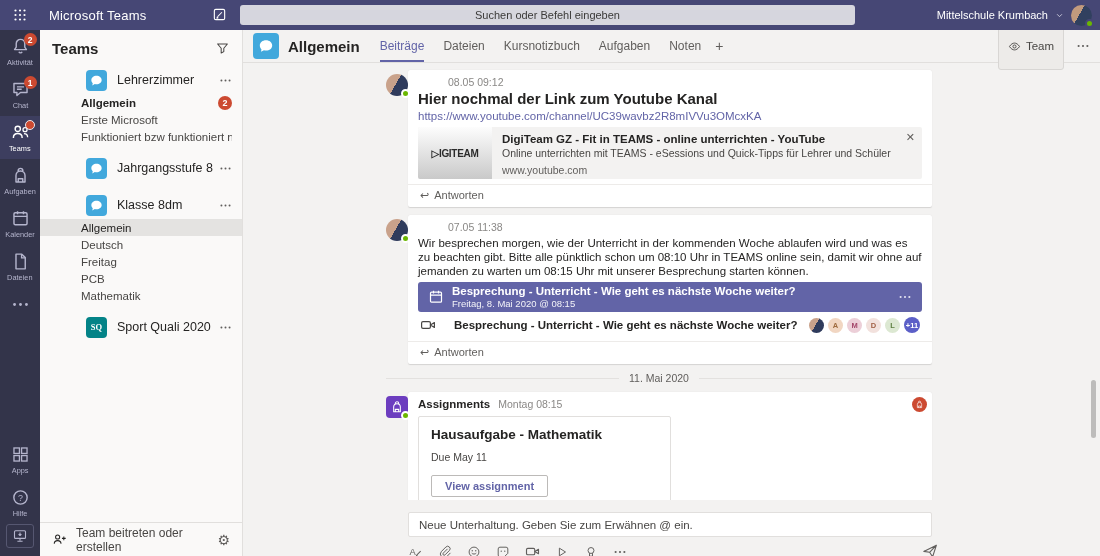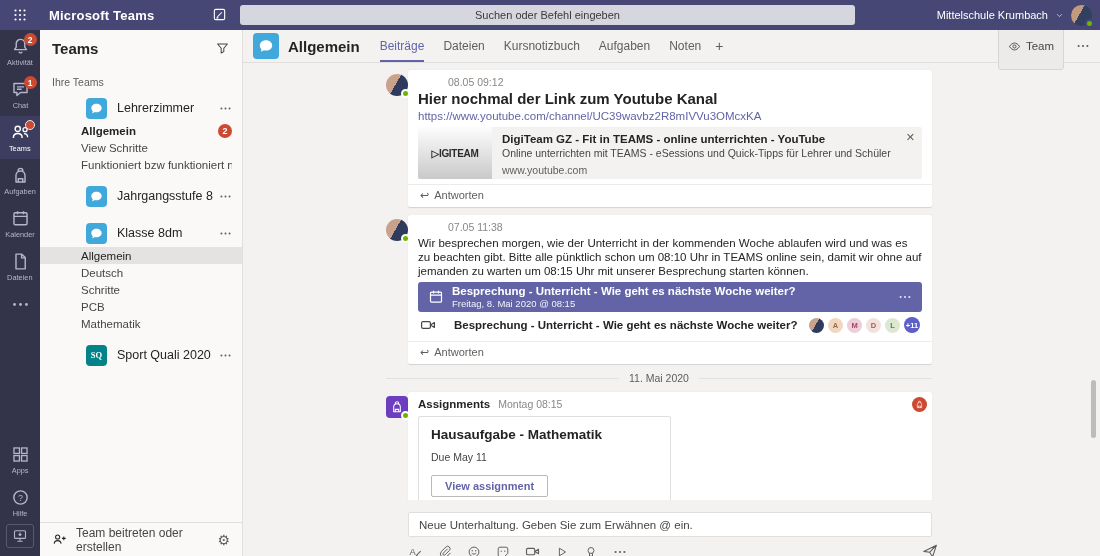--- a/index.html
+++ b/index.html
@@ -2,21 +2,21 @@
 <html><head>
 <meta charset="utf-8">
 <style>
   * { box-sizing: border-box; margin: 0; padding: 0; }
   html,body { width:1100px; height:556px; overflow:hidden; font-family:"Liberation Sans",sans-serif; background:#f3f2f1; color:#252423; }
   svg { display:block; }
 
   
   .topbar { position:absolute; left:0; top:0; width:1100px; height:30px; background:#464775; display:flex; align-items:center; z-index:30; }
   .waffle { width:40px; height:30px; display:flex; align-items:center; justify-content:center; color:#fff; cursor:pointer; }
-  .app-title { color:#fff; font-size:13px; font-weight:bold; margin-left:9px; letter-spacing:.2px; }
+  .app-title { color:#fff; font-size:13px; font-weight:normal; margin-left:9px; letter-spacing:.2px; }
   .compose-new { position:absolute; left:212px; top:7px; color:#fff; }
   .searchbox { position:absolute; left:240px; top:5px; width:615px; height:20px; }
   .searchbox input { width:100%; height:100%; border:none; border-radius:3px; background:#d6d6de; font-size:11px; text-align:center; color:#33344a; font-family:"Liberation Sans",sans-serif; }
   .searchbox input::placeholder { color:#3b3a39; opacity:1; }
   .account { position:absolute; right:8px; top:0; height:30px; display:flex; align-items:center; gap:6px; color:#fff; font-size:11px; cursor:pointer; }
   .chev { color:#d0d0e0; }
   .avatar-sm { width:21px; height:21px; border-radius:50%; background:linear-gradient(120deg,#c29a7d 0%,#c29a7d 42%,#31405f 42%); position:relative; }
   .avatar-sm .st, .avatar-msg .st, .bot-avatar .st { position:absolute; right:-2px; bottom:-2px; width:9px; height:9px; border-radius:50%; background:#6BB700; border:2px solid #fff; }
   .avatar-sm .st { border-color:#464775; }
 
@@ -358,42 +358,41 @@
 
 <div class="sidebar">
   <div class="side-header">
     <span class="t">Teams</span>
     <span class="funnel">
         <svg width="15" height="15">
           <use href="#i-funnel"></use>
         </svg>
       </span>
   </div>
-  <div class="section-label">Ihre Teams</div>
 
   <div class="team-group">
     <div class="team-row">
       <span class="team-avatar">
           <svg width="15" height="15">
             <use href="#i-bubble"></use>
           </svg>
         </span>
       <span class="team-name">Lehrerzimmer</span>
       <span class="row-dots">
           <svg width="13" height="13">
             <use href="#i-dots"></use>
           </svg>
         </span>
     </div>
     <div class="channel-row unread">
       <span class="cname">Allgemein</span>
       <span class="cbadge">2</span>
     </div>
     <div class="channel-row">
-      <span class="cname">View Schritte</span>
+      <span class="cname">Erste Microsoft</span>
     </div>
     <div class="channel-row">
       <span class="cname">Funktioniert bzw funktioniert nicht</span>
     </div>
   </div>
 
   <div class="team-group">
     <div class="team-row">
       <span class="team-avatar">
           <svg width="15" height="15">
@@ -423,21 +422,21 @@
           </svg>
         </span>
     </div>
     <div class="channel-row selected">
       <span class="cname">Allgemein</span>
     </div>
     <div class="channel-row">
       <span class="cname">Deutsch</span>
     </div>
     <div class="channel-row">
-      <span class="cname">Schritte</span>
+      <span class="cname">Freitag</span>
     </div>
     <div class="channel-row">
       <span class="cname">PCB</span>
     </div>
     <div class="channel-row">
       <span class="cname">Mathematik</span>
     </div>
   </div>
 
   <div class="team-group">

